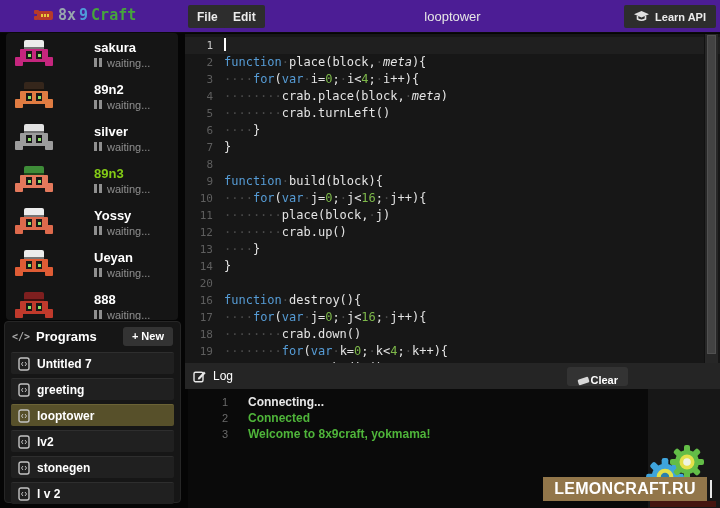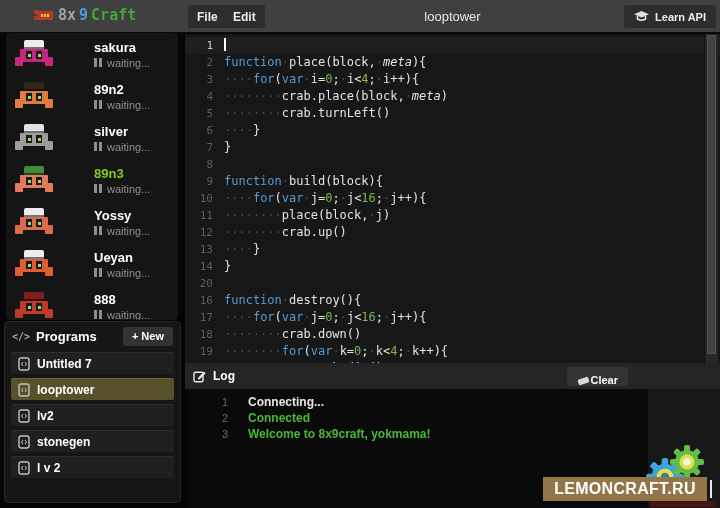--- a/index.html
+++ b/index.html
@@ -2,21 +2,21 @@
 <html style="--kw: #569cd6; --num: #7db84a; --code: #e4e4e4; --ws: #4a4a4a; --accent_selected: #57502a; --log_green: #4fb53a; --banner_color: #92764a; --gear_blue: #3fa4dc; --gear_green: #63bd47;"><head>
 <meta charset="utf-8">
 <style>
   * { margin:0; padding:0; box-sizing:border-box; }
   html,body { width:720px; height:508px; background:#000; overflow:hidden;
     font-family:"Liberation Sans", sans-serif; }
   .app { position:relative; width:720px; height:508px; background:#050505; }
 
   
   .topbar { position:absolute; left:0; top:0; width:720px; height:33px;
-    background:#404040; border-bottom:1px solid #0a0a0a; }
+    background:#4c1d95; border-bottom:1px solid #0a0a0a; }
   .logo { position:absolute; left:33px; top:7px; display:flex; align-items:center; gap:3px; }
   .lg { font-family:"DejaVu Sans Mono", monospace; font-weight:bold; font-size:15px; line-height:17px; }
   .lg-8x { color:#98a6ae; }
   .lg-9  { color:#4f9bd8; }
   .lg-craft { color:#46a53c; }
   .menu-btn { position:absolute; top:5px; height:23px; background:#2d2d2d; color:#ececec;
     font-weight:bold; font-size:12px; border:none; border-radius:2px; padding:0 9px;
     font-family:"Liberation Sans", sans-serif; cursor:pointer; }
   .menu-btn.file { left:188px; }
   .menu-btn.edit { left:224px; }
@@ -78,21 +78,21 @@
   .cursor { display:inline-block; width:2px; height:13px; background:#fff;
     vertical-align:middle; margin-top:-2px; }
   .scrollbar { position:absolute; left:704px; top:34px; width:14px; height:329px;
     background:#272727; border-left:1px solid #111; }
   .thumb { position:absolute; left:2px; right:2px; top:1px; height:97%;
     background:#434343; border:1px solid #515151; }
 
   
   .log-header { position:absolute; left:185px; top:363px; width:535px; height:26px;
     background:#252525; display:flex; align-items:center; padding:0 8px; gap:7px; }
-  .log-title { color:#fff; font-weight:bold; font-size:12px; flex:1; }
+  .log-title { color:#fff; font-weight:normal; font-size:12px; flex:1; }
   .clear-btn { background:#333; border:none; height:19px; border-radius:3px; color:#fff;
     font-weight:bold; font-size:11px; display:flex; align-items:flex-end; padding:0 10px;
     margin-right:84px; cursor:pointer; font-family:"Liberation Sans", sans-serif;margin-left:8px; }
   .log-body { position:absolute; left:188px; top:389px; width:460px; height:119px;
     background:#0a0a0a; padding-top:5px; }
   .log-line { display:flex; height:16px; line-height:16px; font-size:12px; }
   .log-ln { width:40px; text-align:right; color:#6a6a6a; flex:none; font-size:11px; }
   .log-text { margin-left:20px; font-weight:bold; }
 
   
@@ -351,20 +351,27 @@
       <span class="prog-title">Programs</span>
       <button class="new-btn">+ New</button>
     </div>
     <div id="prog-list">
         <div class="prog-item">
           <svg class="doc" width="12" height="14" viewBox="0 0 12 14">
             <rect x="1" y="1" width="10" height="12" rx="2" fill="none" stroke="#c2c2c2" stroke-width="1.4"></rect>
             <path d="M5 5 L3.5 7 L5 9 M7 5 L8.5 7 L7 9" fill="none" stroke="#c2c2c2" stroke-width="1"></path>
           </svg>
           <span class="prog-label">Untitled 7</span>
+        </div>
+        <div class="prog-item">
+          <svg class="doc" width="12" height="14" viewBox="0 0 12 14">
+            <rect x="1" y="1" width="10" height="12" rx="2" fill="none" stroke="#c2c2c2" stroke-width="1.4"></rect>
+            <path d="M5 5 L3.5 7 L5 9 M7 5 L8.5 7 L7 9" fill="none" stroke="#c2c2c2" stroke-width="1"></path>
+          </svg>
+          <span class="prog-label">greeting</span>
         </div>
         <div class="prog-item selected">
           <svg class="doc" width="12" height="14" viewBox="0 0 12 14">
             <rect x="1" y="1" width="10" height="12" rx="2" fill="none" stroke="#c2c2c2" stroke-width="1.4"></rect>
             <path d="M5 5 L3.5 7 L5 9 M7 5 L8.5 7 L7 9" fill="none" stroke="#c2c2c2" stroke-width="1"></path>
           </svg>
           <span class="prog-label">looptower</span>
         </div>
         <div class="prog-item">
           <svg class="doc" width="12" height="14" viewBox="0 0 12 14">

